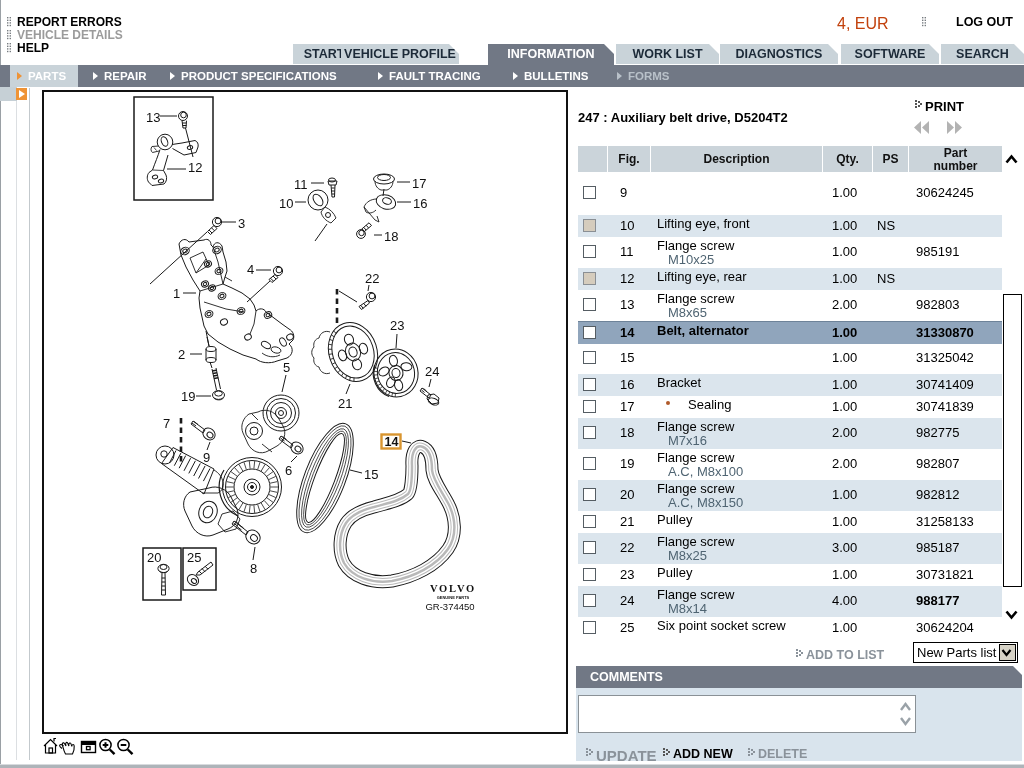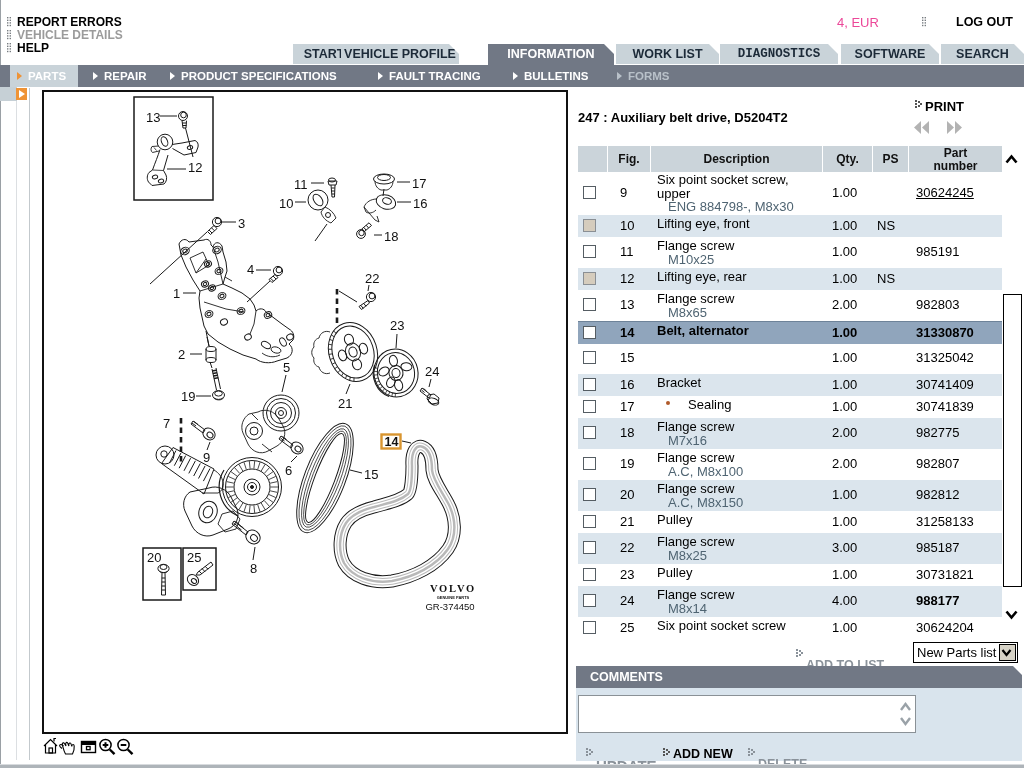--- a/index.html
+++ b/index.html
@@ -29,21 +29,21 @@
        font-size:12px;font-weight:bold;text-align:center;}
   .row{position:absolute;left:578px;width:424px;}
   .cbx{position:absolute;left:5px;width:11px;height:11px;border:1px solid #555d63;background:#fff;}
   .cbx.dis{background:#d5ccbd;border-color:#8a8f94;}
   .fig{position:absolute;left:42px;font-size:13px;color:#000;}
   .desc{position:absolute;left:79px;font-size:13px;color:#000;width:168px;line-height:13.5px;}
   .sub{color:#4f6472;padding-left:11px;}
   .qty{position:absolute;left:254px;font-size:13px;color:#000;}
   .ps{position:absolute;left:299px;font-size:13px;color:#000;}
   .pn{position:absolute;left:338px;font-size:13px;color:#000;}
-  .gtxt{color:#8a929a;font-weight:bold;font-size:12px;margin-top:10px;}
+  .gtxt{color:#8a929a;font-weight:bold;font-size:12px;}
 </style>
 </head>
 <body>
 
 <div class="abs" style="left:0;top:0;width:1px;height:768px;background:#9aa0a5;"></div>
 <svg class="dicon" style="left:7px;top:17px;" viewBox="0 0 7 10">
     <g fill="#777c80">
       <rect x="0" y="0" width="1.4" height="1.4"></rect>
       <rect x="2.6" y="0" width="1.4" height="1.4"></rect>
       <rect x="0" y="2.6" width="1.4" height="1.4"></rect>
@@ -75,40 +75,40 @@
       <rect x="0" y="2.6" width="1.4" height="1.4"></rect>
       <rect x="2.6" y="2.6" width="1.4" height="1.4"></rect>
       <rect x="0" y="5.2" width="1.4" height="1.4"></rect>
       <rect x="2.6" y="5.2" width="1.4" height="1.4"></rect>
       <rect x="0" y="7.8" width="1.4" height="1.4"></rect>
       <rect x="2.6" y="7.8" width="1.4" height="1.4"></rect>
     </g>
   </svg>
 <div class="toplink" style="left:17px;top:41px;">HELP</div>
 
-<div class="abs" style="left:837px;top:15px;font-size:13px;color:#ec4899;">4, EUR</div>
+<div class="abs" style="left:837px;top:15px;font-size:16px;color:#c2410c;">4, EUR</div>
 <svg class="dicon" style="left:922px;top:17px;" viewBox="0 0 7 10">
     <g fill="#777c80">
       <rect x="0" y="0" width="1.4" height="1.4"></rect>
       <rect x="2.6" y="0" width="1.4" height="1.4"></rect>
       <rect x="0" y="2.6" width="1.4" height="1.4"></rect>
       <rect x="2.6" y="2.6" width="1.4" height="1.4"></rect>
       <rect x="0" y="5.2" width="1.4" height="1.4"></rect>
       <rect x="2.6" y="5.2" width="1.4" height="1.4"></rect>
       <rect x="0" y="7.8" width="1.4" height="1.4"></rect>
       <rect x="2.6" y="7.8" width="1.4" height="1.4"></rect>
     </g>
   </svg>
 <div class="toplink" style="left:956px;top:15px;font-size:12.5px;">LOG OUT</div>
 
 <div class="tab" style="left:277px;width:62px;margin-left:16px;">START</div>
 <div class="tab" style="left:341px;width:118px;">VEHICLE PROFILE</div>
 <div class="tab tabdark" style="left:488px;width:126px;">INFORMATION</div>
 <div class="tab" style="left:616px;width:103px;">WORK LIST</div>
-<div class="tab" style="left:720px;width:118px;font-family:Liberation Mono, monospace;">DIAGNOSTICS</div>
+<div class="tab" style="left:720px;width:118px;">DIAGNOSTICS</div>
 <div class="tab" style="left:841px;width:98px;">SOFTWARE</div>
 <div class="tab" style="left:941px;width:83px;">SEARCH</div>
 
 <div class="abs" style="left:0;top:65px;width:1024px;height:22px;background:#717885;"></div>
 <div class="abs" style="left:10px;top:65px;width:68px;height:22px;background:#c9d3d9;"></div>
 <div class="navitem" style="left:17px;"><span class="arrow-o"></span>PARTS</div>
 <div class="navitem" style="left:93px;"><span class="arrow-w"></span>REPAIR</div>
 <div class="navitem" style="left:170px;"><span class="arrow-w"></span>PRODUCT SPECIFICATIONS</div>
 <div class="navitem" style="left:378px;"><span class="arrow-w"></span>FAULT TRACING</div>
 <div class="navitem" style="left:513px;"><span class="arrow-w"></span>BULLETINS</div>
@@ -480,27 +480,22 @@
 <div class="hcell" style="left:823px;width:49px;line-height:26px;">Qty.</div>
 <div class="hcell" style="left:873px;width:35px;line-height:26px;">PS</div>
 <div class="hcell" style="left:909px;width:93px;line-height:13px;padding-top:0;">
     <div style="margin-top:1px;">Part<br>number</div>
   </div>
 
 <div id="rows">
     <div class="row" style="top:172px;height:43px;">
       <span class="cbx " style="top:14px;"></span>
       <span class="fig" style="top:13px;">9</span>
-      <span class="desc" style="top:1px;">
-        <div>Six point socket screw,</div>
-        <div>upper</div>
-        <div class="sub">ENG 884798-, M8x30</div>
-      </span>
       <span class="qty" style="top:13px;">1.00</span>
-      <span class="pn" style="top:13px;text-decoration:underline;">30624245</span>
+      <span class="pn" style="top:13px;">30624245</span>
     </div>
     <div class="row" style="top:215px;height:22px;background:#dbe5ed;">
       <span class="cbx dis" style="top:4px;"></span>
       <span class="fig" style="top:3px;">10</span>
       <span class="desc" style="top:2px;">
         <div>Lifting eye, front</div>
       </span>
       <span class="qty" style="top:3px;">1.00</span>
       <span class="ps" style="top:3px;">NS</span>
     </div>

